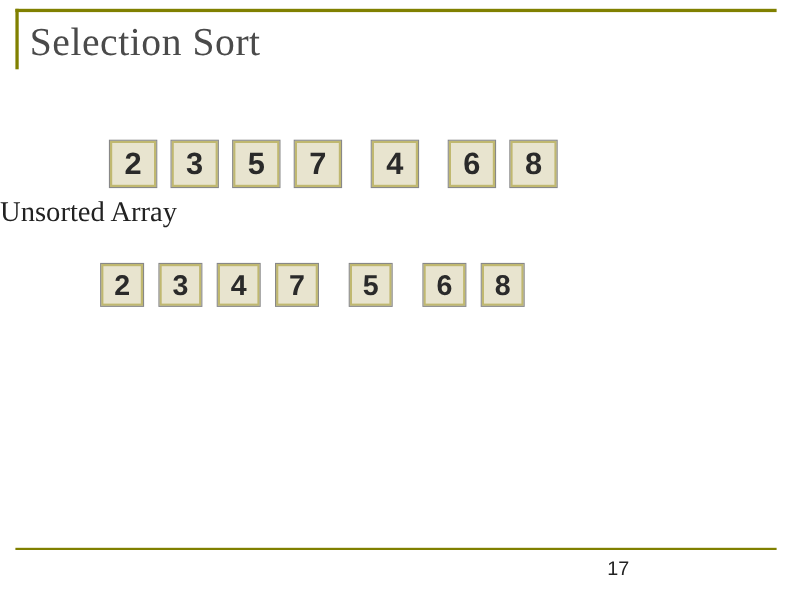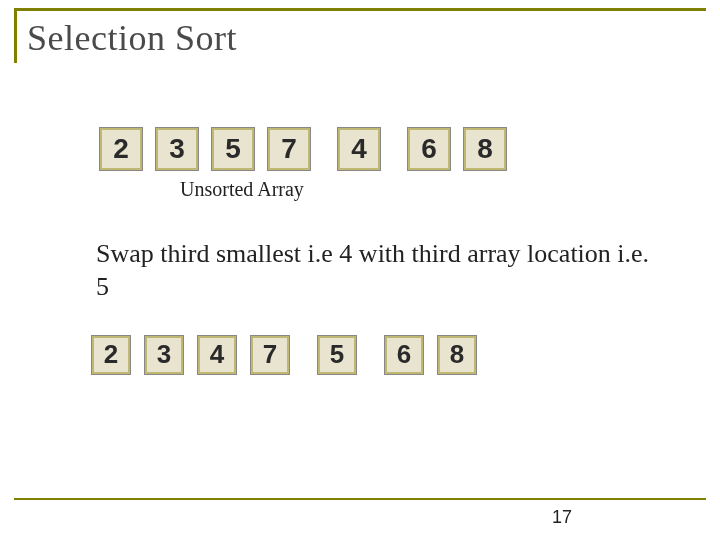--- a/index.html
+++ b/index.html
@@ -68,23 +68,22 @@
     font-weight: bold;
     color: #2a2a2a;
   }
   .cell.smaller {
     width: 38px;
     height: 38px;
     font-size: 26px;
   }
   .gap-after { margin-right: 14px; }
   .label {
-    font-size: 20px;
+    font-size: 26px;
     color: #222;
-    margin-left: 180px;
     margin-top: 8px;
   }
   .desc {
     font-size: 26px;
     color: #222;
     margin-left: 96px;
     margin-right: 60px;
     margin-top: 36px;
     line-height: 1.28;
   }
@@ -124,21 +123,20 @@
       <div class="cell">3</div>
       <div class="cell">5</div>
       <div class="cell gap-after">7</div>
       <div class="cell gap-after">4</div>
       <div class="cell">6</div>
       <div class="cell">8</div>
     </div>
 
     <div class="label">Unsorted Array</div>
 
-    <div class="desc">Swap third smallest i.e 4 with third array location i.e. 5</div>
 
     <div class="array-row second">
       <div class="cell smaller">2</div>
       <div class="cell smaller">3</div>
       <div class="cell smaller">4</div>
       <div class="cell smaller gap-after">7</div>
       <div class="cell smaller gap-after">5</div>
       <div class="cell smaller">6</div>
       <div class="cell smaller">8</div>
     </div>

